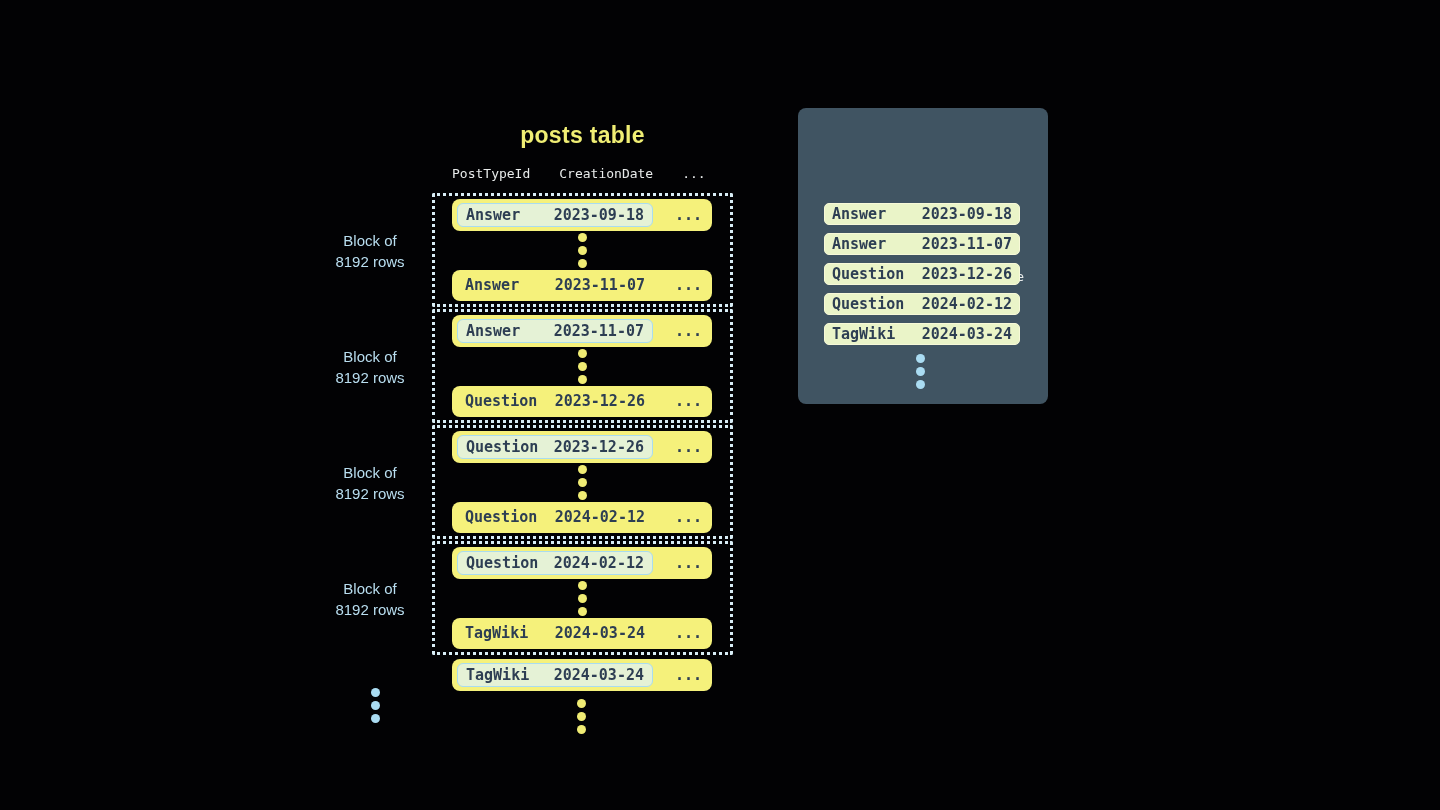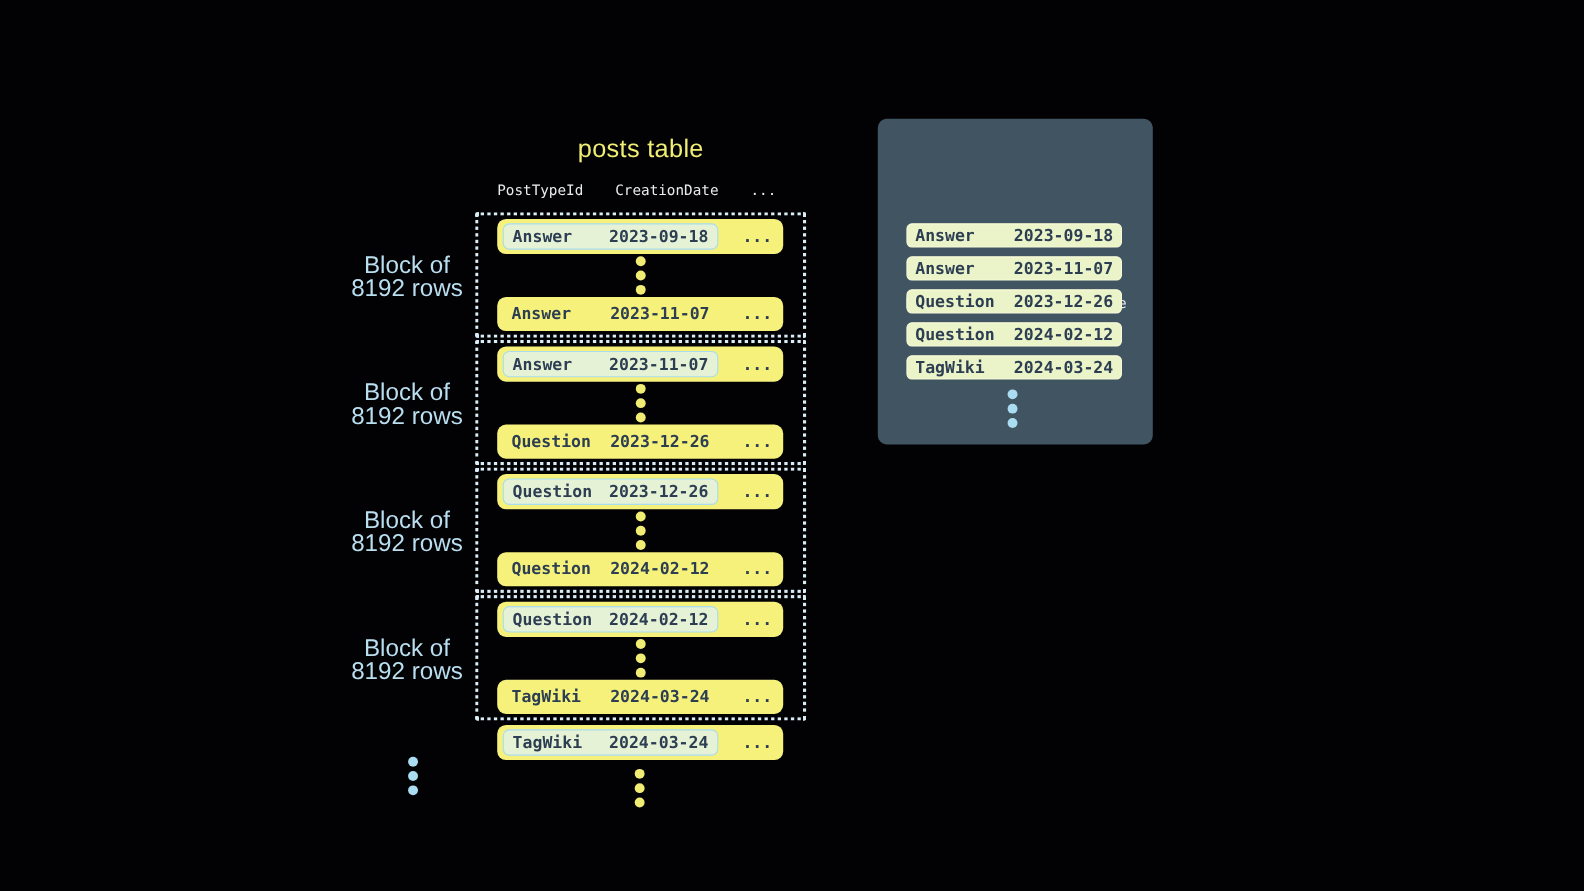--- a/index.html
+++ b/index.html
@@ -21,21 +21,21 @@
   }
   * { margin: 0; padding: 0; box-sizing: border-box; }
   html, body { width: 1440px; height: 810px; overflow: hidden; }
   body { background: var(--background); font-family: "Liberation Sans", sans-serif; }
   .stage { position: relative; width: 1440px; height: 810px; background: var(--background); }
 
   
   .posts-title {
     position: absolute; left: 432px; top: 122px; width: 301px;
     text-align: center; color: var(--yellow-title);
-    font-size: 23px; font-weight: 400; letter-spacing: .3px;
+    font-size: 23px; font-weight: 700; letter-spacing: .3px;
   }
   .col-header {
     position: absolute; display: flex; align-items: center;
     font-family: "DejaVu Sans Mono", "Liberation Mono", monospace;
     font-size: 13px; color: var(--header-text); gap: 29px;
   }
   .posts-header { left: 452px; top: 166px; width: 260px; }
   .col-header .col1 { width: 95px; }
   .col-header .col3 { margin-left: auto; padding-right: 10px; }
 
@@ -69,21 +69,21 @@
   }
   .dotstack { display: flex; flex-direction: column; align-items: center; align-self: center; }
   .dot { width: 9px; height: 9px; border-radius: 50%; margin: 2px 0; }
   .dot.y { background: var(--dot-yellow); }
   .dot.b { background: var(--dot-blue); }
 
   .labels-col { position: absolute; left: 318px; top: 193px; width: 104px; }
   .block-label {
     height: 116px; display: flex; flex-direction: column;
     justify-content: center; align-items: center; text-align: center;
-    color: var(--label-text); font-size: 22px; line-height: 21px;
+    color: var(--label-text); font-size: 15px; line-height: 21px;
   }
   .overflow-row { position: absolute; left: 452px; top: 659px; margin-left: 0; }
   .bottom-dots-yellow { position: absolute; left: 577px; top: 697px; }
   .bottom-dots-blue { position: absolute; left: 371px; top: 686px; }
 
   
   .panel {
     position: absolute; left: 798px; top: 108px; width: 250px; height: 296px;
     background: var(--panel-bg); border-radius: 8px;
   }

